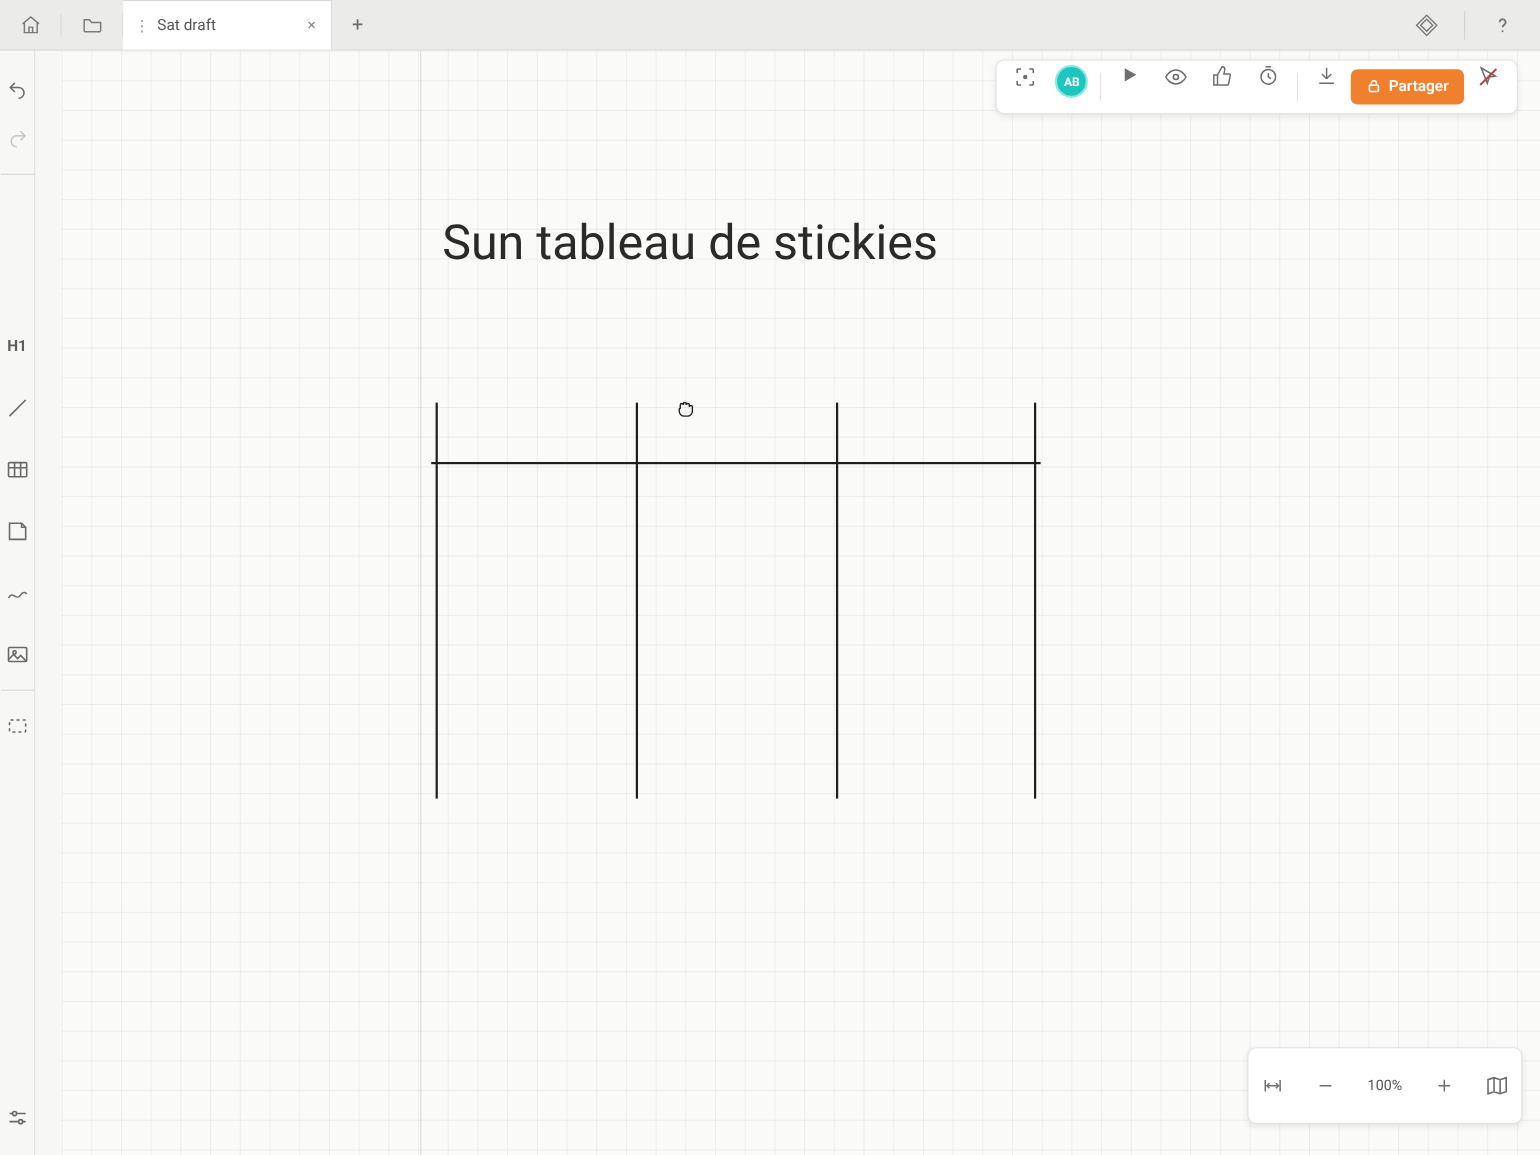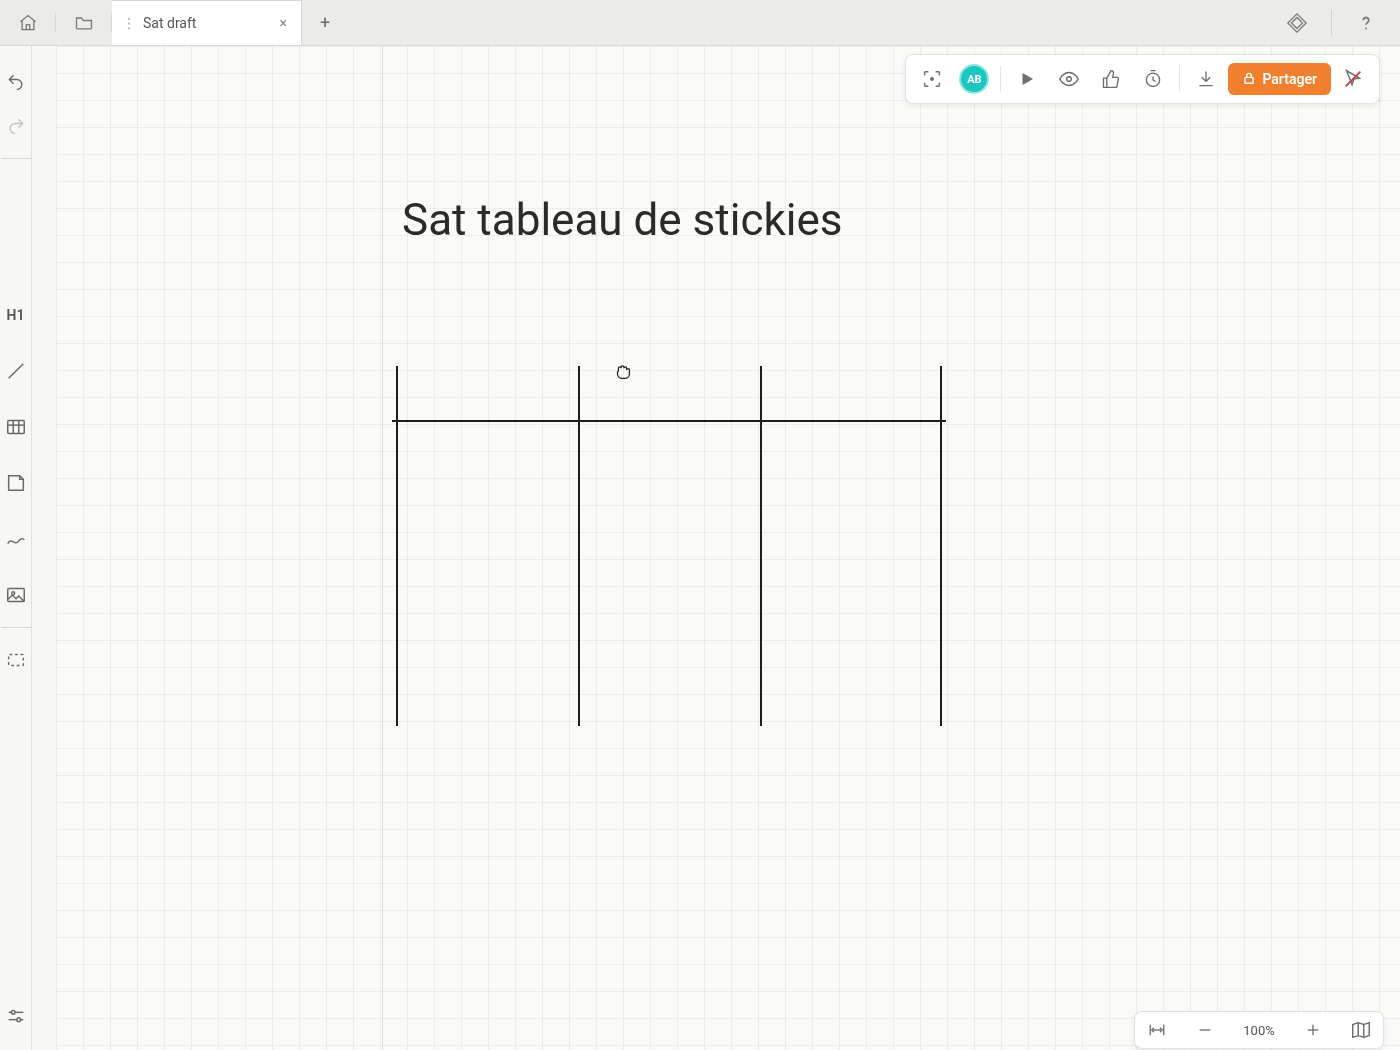--- a/index.html
+++ b/index.html
@@ -67,21 +67,21 @@
     content:""; position:absolute; left:326px; top:0; bottom:0; width:1px; background:rgba(0,0,0,0.12);
   }
 
   
   .floatbar {
     position:absolute; top:8px; right:20px;
     background:#fff; border:1px solid #e2e2df; border-radius:8px;
     box-shadow:0 2px 6px rgba(0,0,0,0.08);
     display:flex; align-items:center; padding:4px 6px; gap:2px;
   }
-  .floatbar .fbtn { width:40px;height:40px;display:flex;align-items:center;justify-content:center;color:#6e6e6c;border-radius:6px; }
+  .floatbar .fbtn { width:40px;height:40px;display:flex;align-items:flex-start;justify-content:center;color:#6e6e6c;border-radius:6px; }
   .floatbar .vsep { width:1px;height:26px;background:#e3e3e0;margin:0 4px; }
   .avatar {
     width:30px;height:30px;border-radius:50%;
     background:#1ec6c0;color:#fff;font-size:11px;font-weight:700;
     display:flex;align-items:center;justify-content:center;
     border:2px solid #8fe6e2;
   }
   .share-btn {
     display:flex;align-items:flex-start;gap:6px;
     background:#f1802e;color:#fff;font-weight:600;font-size:14px;
@@ -107,24 +107,24 @@
   }
 
   
   .grabcursor {
     position:absolute; width:22px;height:22px;
     pointer-events:none;
   }
 
   
   .zoombar {
-    position:absolute; right:16px; bottom:1px;
+    position:absolute; right:16px; bottom:28px;
     background:#fff; border:1px solid #e2e2df; border-radius:8px;
     box-shadow:0 2px 6px rgba(0,0,0,0.08);
-    display:flex; align-items:center; padding:4px 8px; gap:20px;
+    display:flex; align-items:center; padding:20px 8px; gap:20px;
   }
   .zoombar .zbtn { width:28px;height:28px;display:flex;align-items:center;justify-content:center;color:#6e6e6c; }
   .zoombar .zlabel { font-size:13px;color:#555;min-width:40px;text-align:center; }
 
   svg { display:block; }
 </style>
 </head>
 <body>
 
 <div class="topbar">
@@ -288,21 +288,21 @@
         <span>Partager</span>
       </div>
       <div class="fbtn pen-off">
         <svg width="22" height="22" viewBox="0 0 24 24" fill="none" stroke="currentColor" stroke-width="1.6">
           <path d="M5 3l14 8-6 1-2 6z"></path>
           <line class="cross" x1="4" y1="20" x2="20" y2="4" stroke-width="2"></line>
         </svg>
       </div>
     </div>
 
-    <div class="heading">Sat tableau de stickies</div>
+    <div class="heading">Sun tableau de stickies</div>
 
     <div class="boardtable">
       <div class="col" style="left:0"></div>
       <div class="col" style="left:182px"></div>
       <div class="col" style="left:364px"></div>
       <div class="col" style="left:544px"></div>
       <div class="row" style="top:54px;left:-4px;right:-4px"></div>
     </div>
 
     <div class="grabcursor" style="left:556px; top:314px;">

